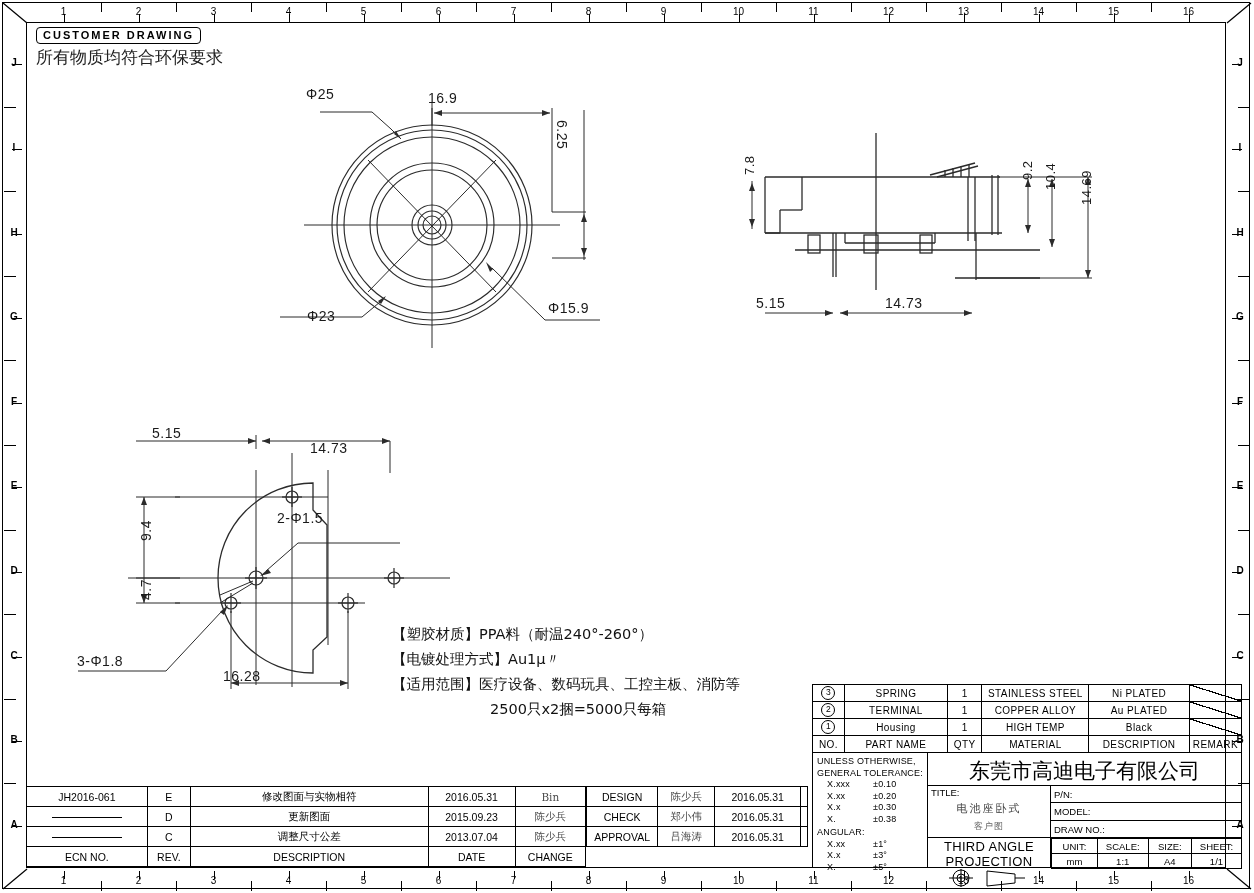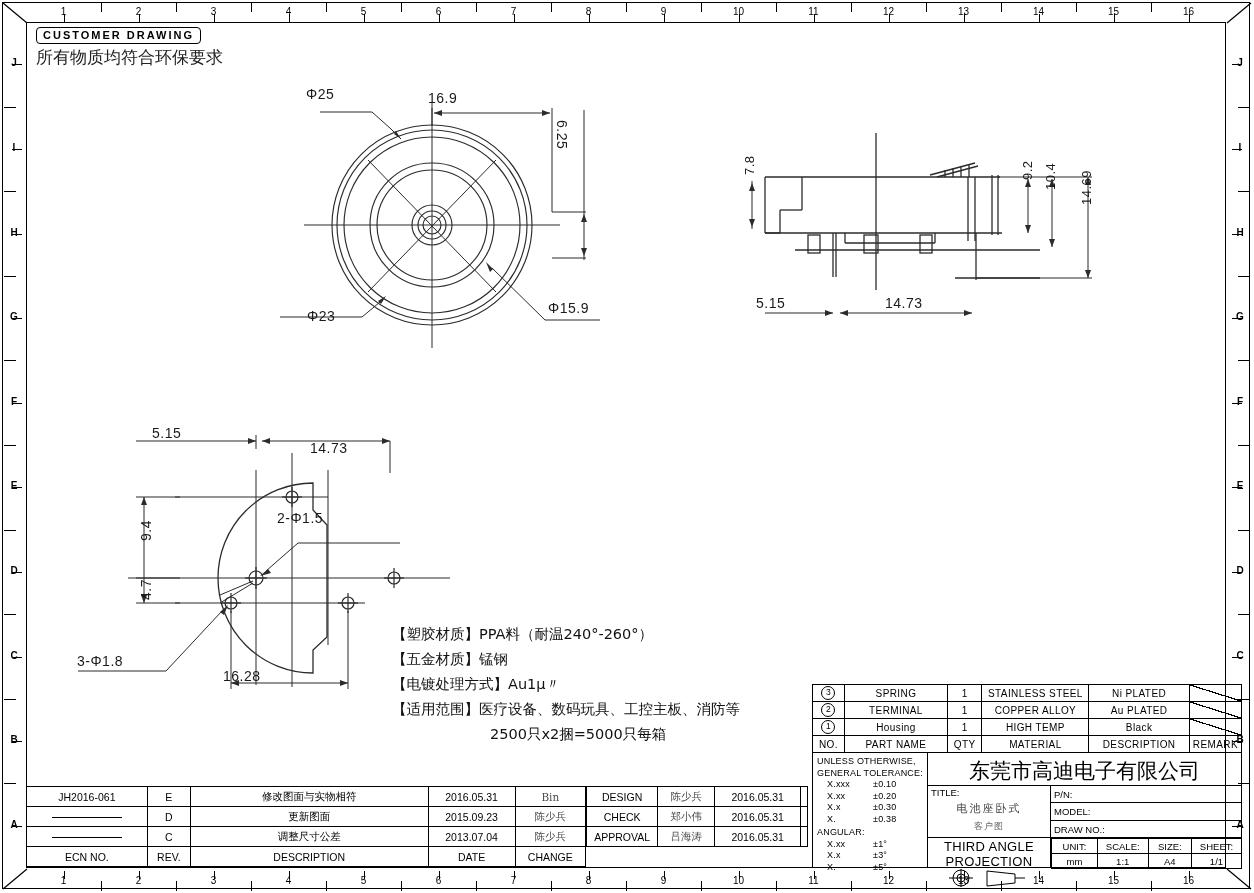--- a/index.html
+++ b/index.html
@@ -406,21 +406,20 @@
 <div class="dim" style="left:152px;top:425px;font-size:14px;">5.15</div>
 <div class="dim" style="left:310px;top:440px;font-size:14px;">14.73</div>
 <div class="dim" style="left:138px;top:541px;font-size:14px;transform:rotate(-90deg);transform-origin:0 0;">9.4</div>
 <div class="dim" style="left:138px;top:600px;font-size:14px;transform:rotate(-90deg);transform-origin:0 0;">4.7</div>
 <div class="dim" style="left:223px;top:668px;font-size:14px;">16.28</div>
 <div class="dim" style="left:277px;top:510px;font-size:14px;">2-Φ1.5</div>
 <div class="dim" style="left:77px;top:653px;font-size:14px;">3-Φ1.8</div>
 
 <div id="spec">
     <div>【塑胶材质】PPA料（耐温240°-260°）</div>
-    <div>【五金材质】锰钢</div>
     <div>【电镀处理方式】Au1μ〃</div>
     <div>【适用范围】医疗设备、数码玩具、工控主板、消防等</div>
     <div class="indent">2500只x2捆=5000只每箱</div>
   </div>
 
 <table class="tb" id="parts">
     <tbody id="parts-body">
       <tr>
         <td style="width: 34px;"><span class="circnum">3</span></td>
         <td class="l" style="width: 150px;">SPRING</td>

